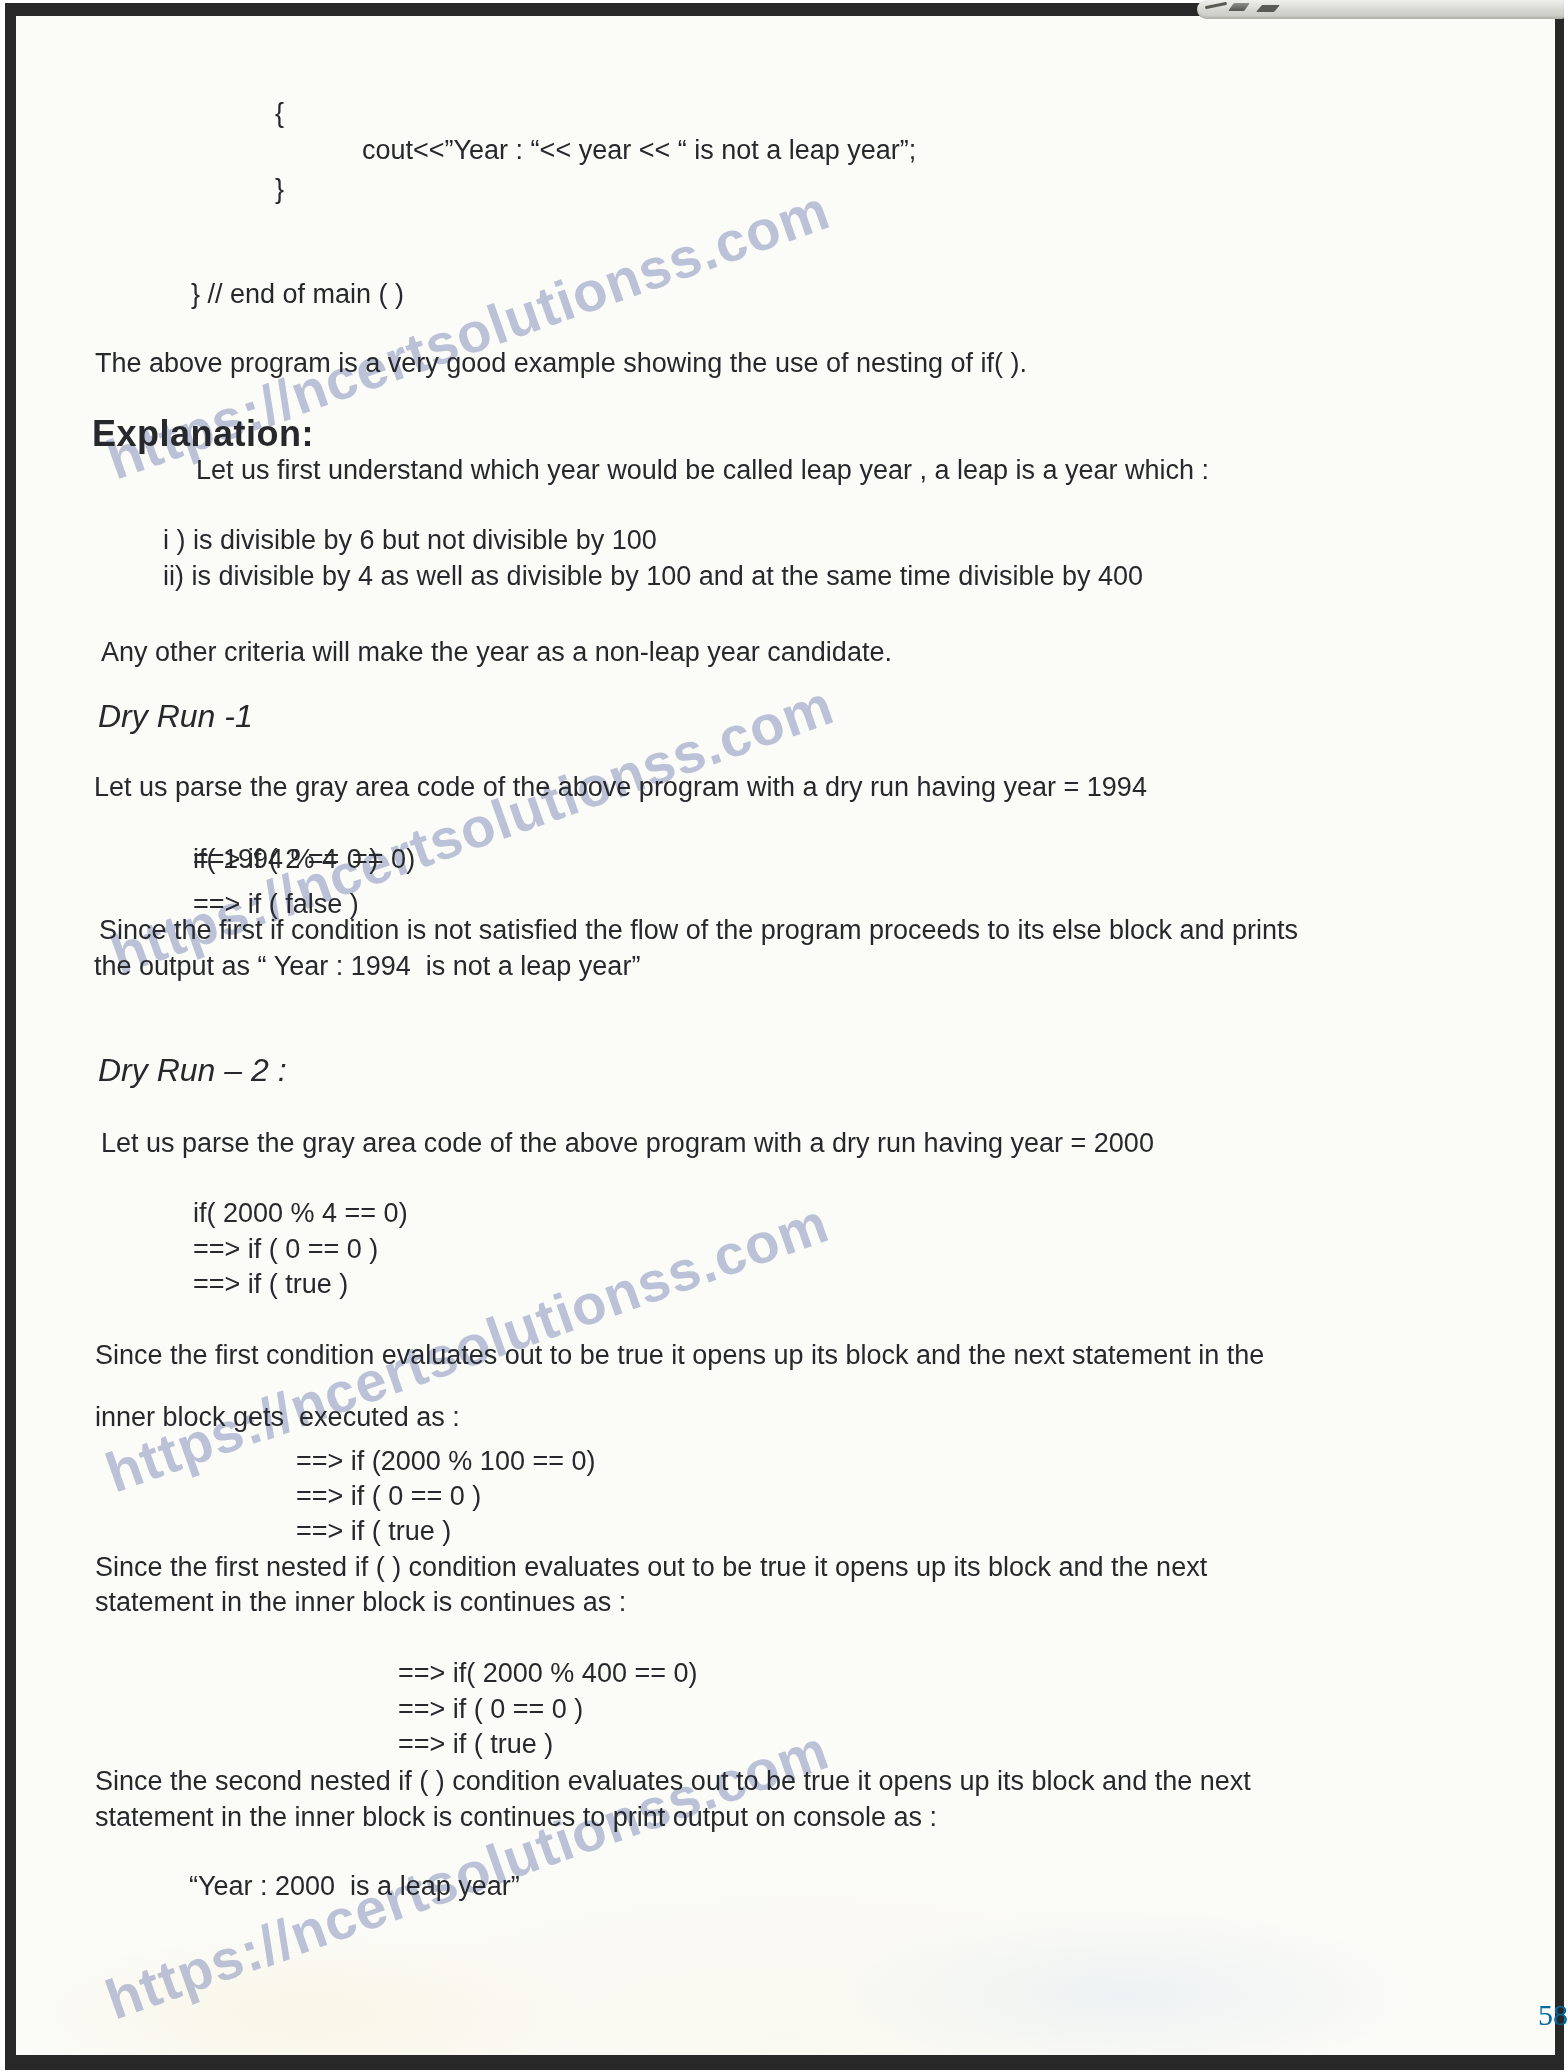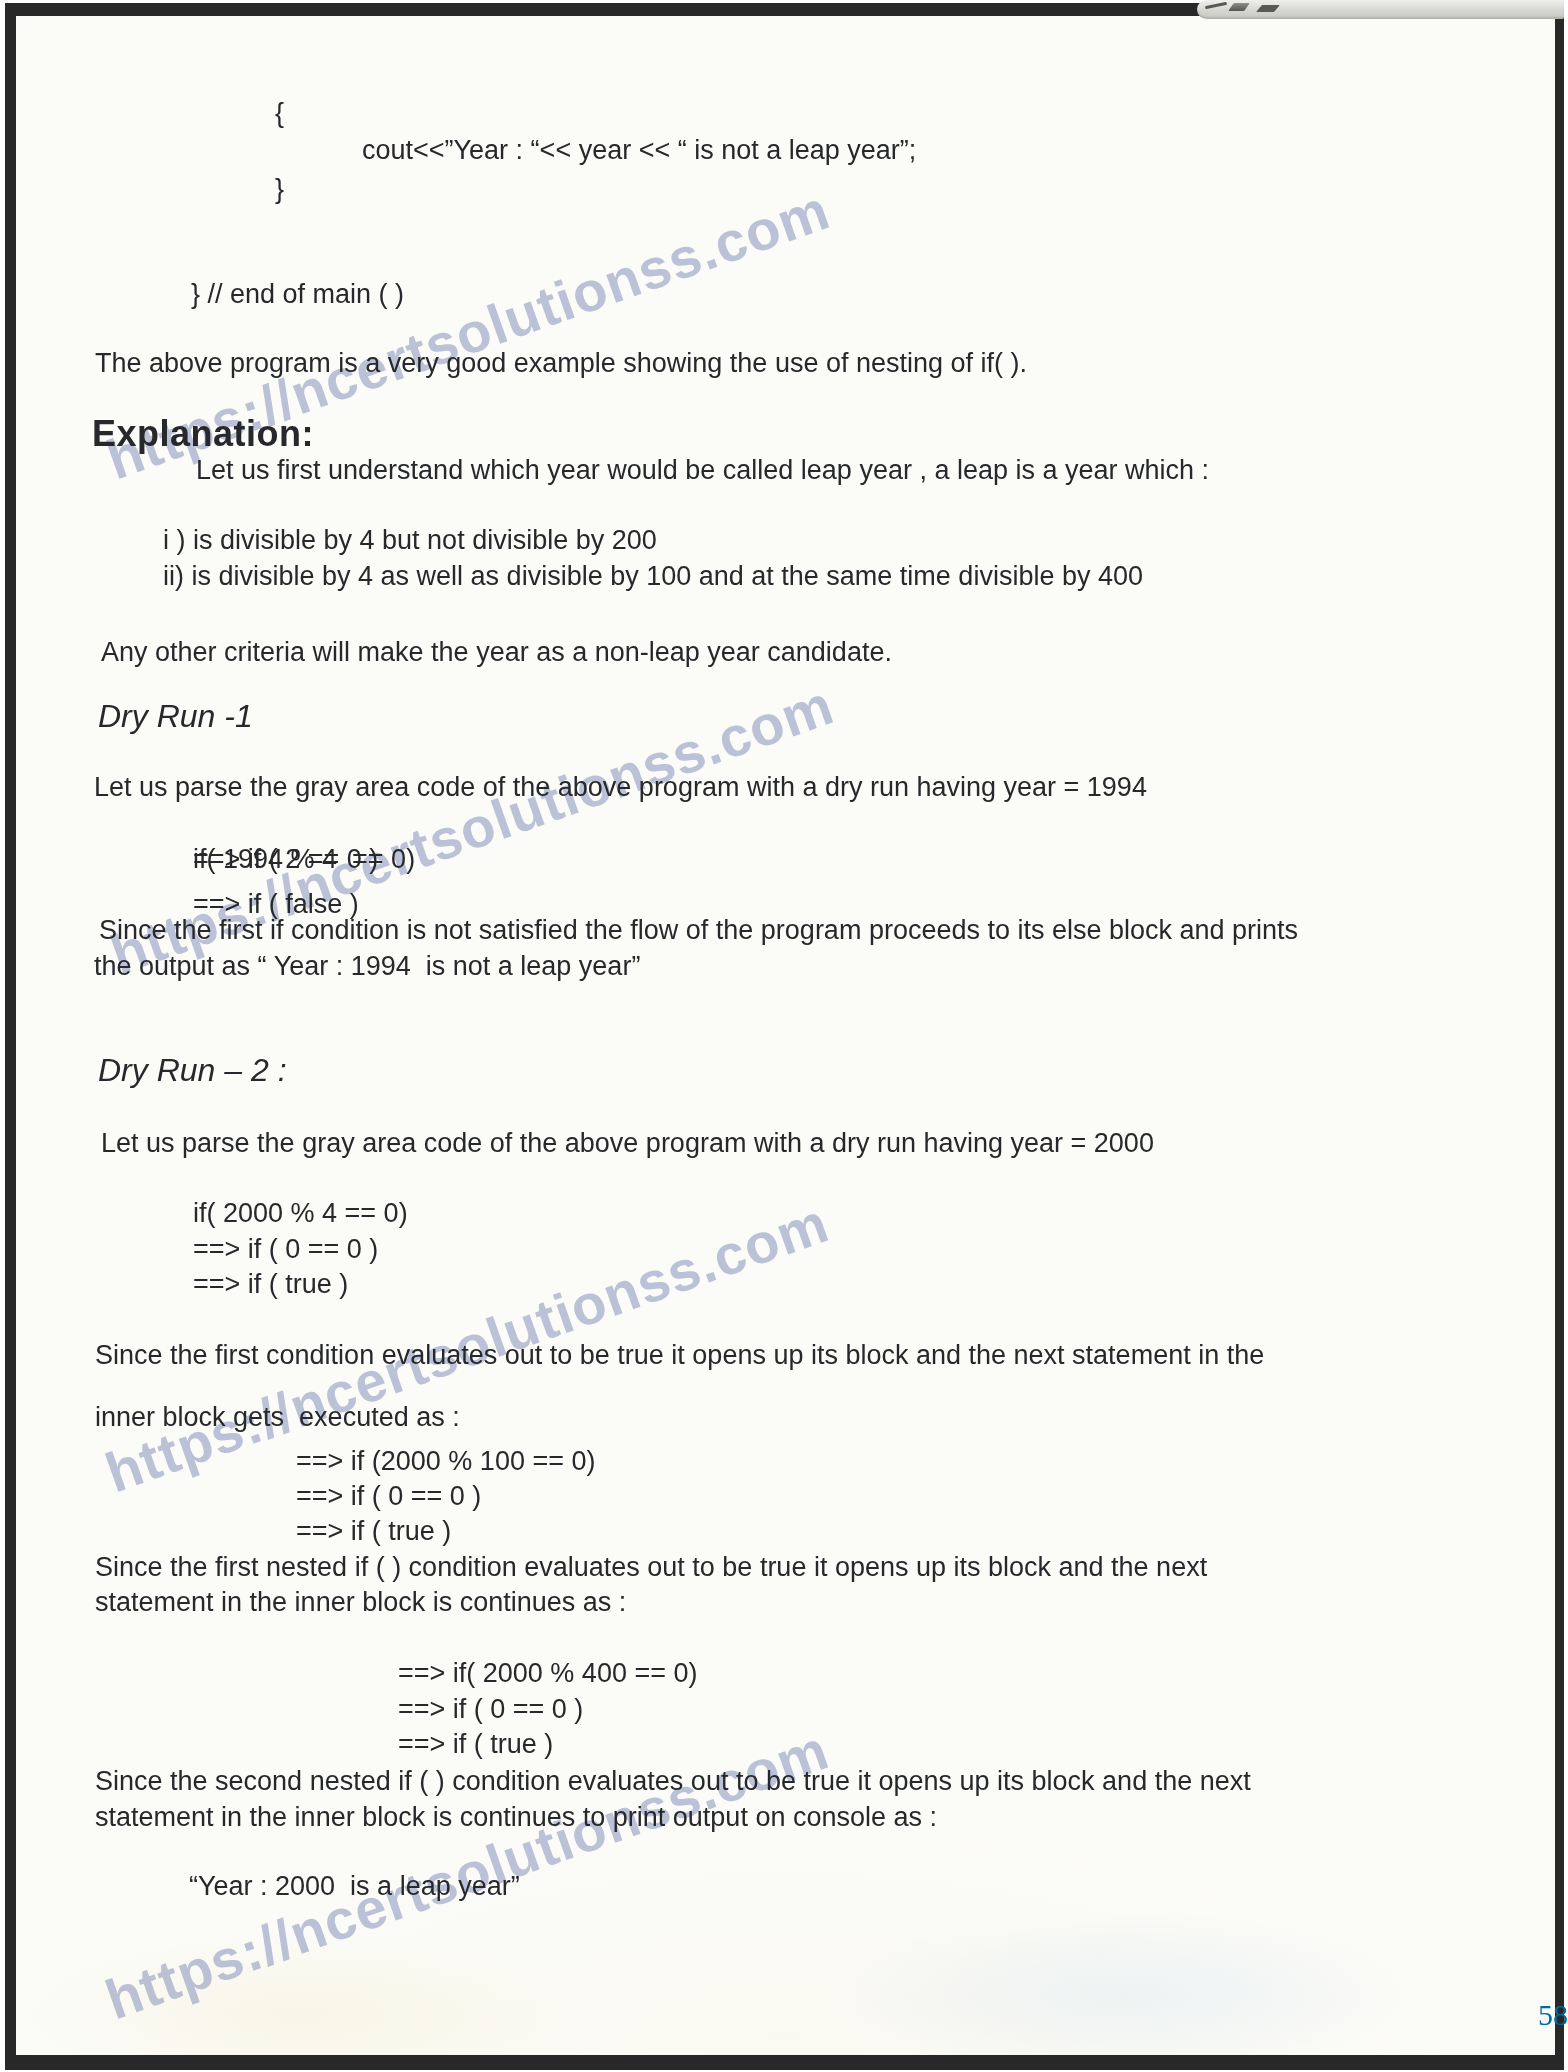--- a/index.html
+++ b/index.html
@@ -107,21 +107,21 @@
 
     <div class="line" style="left:275px; top:96px;">{</div>
     <div class="line" style="left:362px; top:133px;">cout&lt;&lt;”Year : “&lt;&lt; year &lt;&lt; “ is not a leap year”;</div>
     <div class="line" style="left:275px; top:172px;">}</div>
     <div class="line" style="left:191px; top:277px;">} // end of main ( )</div>
 
     <div class="line" style="left:95px; top:346px;">The above program is a very good example showing the use of nesting of if( ).</div>
 
     <div class="line bold" style="left:92px;  top:417px;">Explanation:</div>
     <div class="line" style="left:196px; top:453px;">Let us first understand which year would be called leap year , a leap is a year which :</div>
-    <div class="line" style="left:163px; top:523px;">i ) is divisible by 4 but not divisible by 200</div>
+    <div class="line" style="left:163px; top:523px;">i ) is divisible by 6 but not divisible by 100</div>
     <div class="line" style="left:163px; top:559px;">ii) is divisible by 4 as well as divisible by 100 and at the same time divisible by 400</div>
     <div class="line" style="left:101px; top:635px;">Any other criteria will make the year as a non-leap year candidate.</div>
 
     <div class="line italic" style="left:98px; top:699px;">Dry Run -1</div>
     <div class="line" style="left:94px;  top:770px;">Let us parse the gray area code of the above program with a dry run having year = 1994</div>
     <div class="line" style="left:193px; top:806px;margin-top:36px;">if( 1994 % 4  == 0)</div>
     <div class="line" style="left:193px; top:842px;">==&gt; if ( 2 == 0 )</div>
     <div class="line" style="left:193px; top:877px;margin-top:10px;">==&gt; if ( false )</div>
     <div class="line" style="left:99px;  top:913px;text-align:center;">Since the first if condition is not satisfied the flow of the program proceeds to its else block and prints</div>
     <div class="line" style="left:94px;  top:949px;">the output as “ Year : 1994  is not a leap year”</div>

